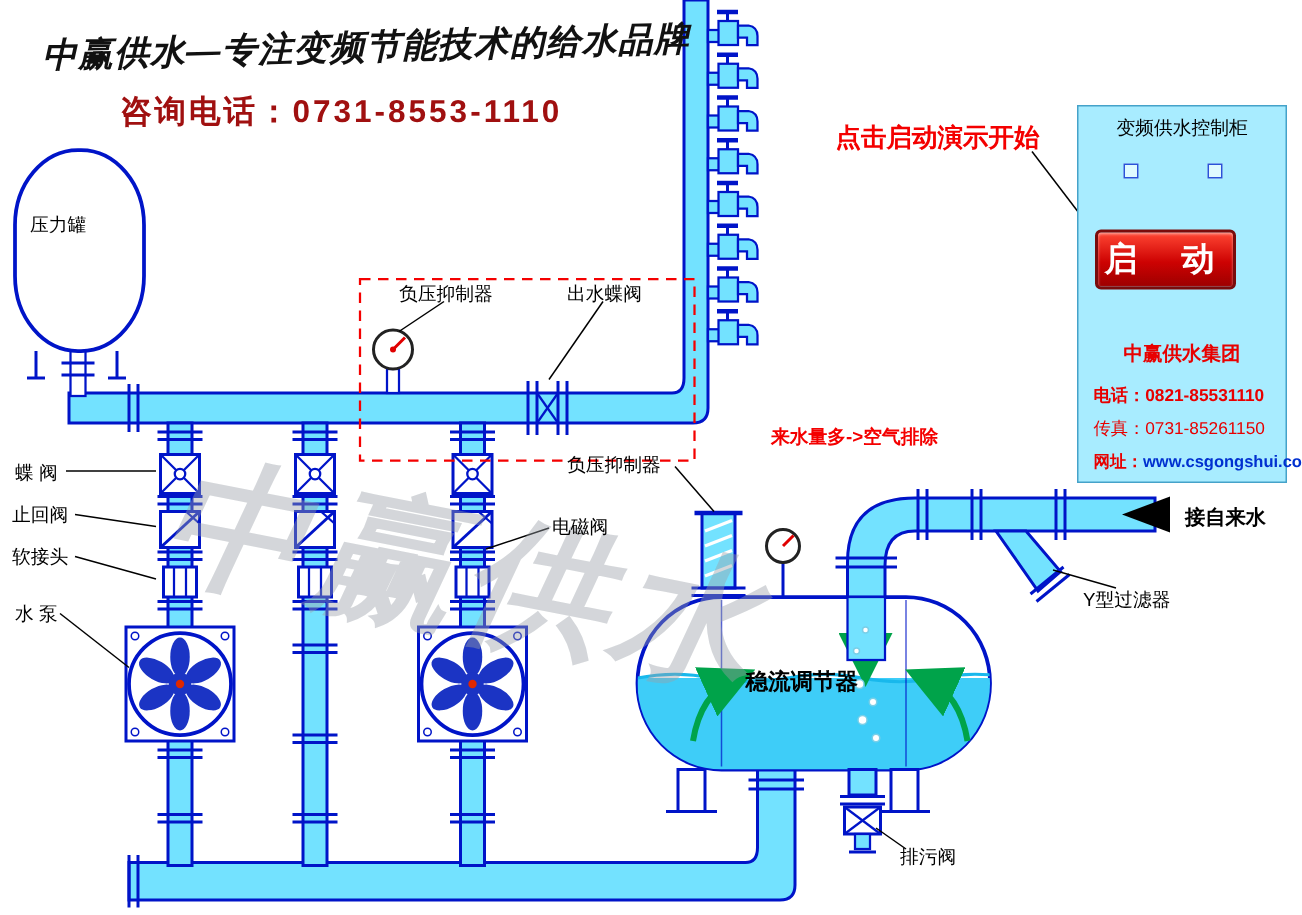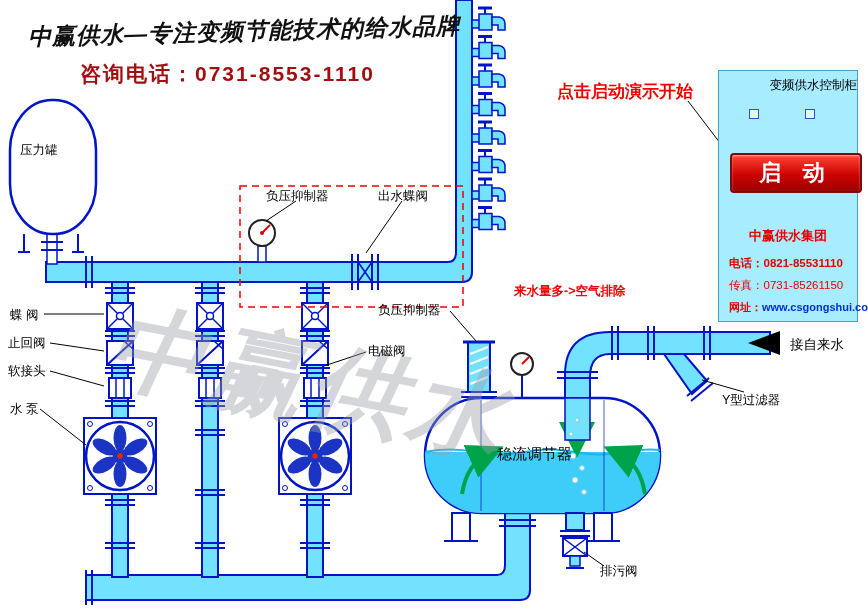--- a/index.html
+++ b/index.html
@@ -9,36 +9,36 @@
   svg.diagram{position:absolute;left:0;top:0;z-index:1}
   
   .slogan{position:absolute;left:28px;top:16px;font-size:23px;font-weight:900;font-style:italic;
           color:#111;letter-spacing:1px;transform:rotate(-1.5deg);z-index:3;white-space:nowrap}
   .hotline{position:absolute;left:80px;top:60px;font-size:21px;font-weight:900;
           color:#a01010;letter-spacing:2px;z-index:3;white-space:nowrap}
   .hint{position:absolute;left:557px;top:80px;font-size:17px;font-weight:bold;color:#f40000;z-index:3;white-space:nowrap}
   
   .panel{position:absolute;left:718px;top:70px;width:140px;height:252px;background:#a8ecff;
          border:1px solid #45a2c9;z-index:3}
-  .panel-title{position:absolute;top:6px;width:100%;text-align:right;font-size:12.5px;color:#000}
+  .panel-title{position:absolute;top:6px;width:100%;text-align:center;font-size:12.5px;color:#000}
   .ind{position:absolute;top:38px;width:10px;height:10px;background:#dffaff;border:1.5px solid #2b52d8}
   .ind1{left:30px}.ind2{left:86px}
-  .start-btn{position:absolute;left:11px;top:82px;width:132px;height:40px;
+  .start-btn{position:absolute;left:11px;top:82px;width:94px;height:40px;
          background:linear-gradient(#ff4633,#cd0202 55%,#9d0000);border:2px solid #7a0c0c;border-radius:4px;
          color:#fff;font-size:22px;font-weight:bold;letter-spacing:8px;text-align:center;cursor:pointer;
-         font-family:Liberation Serif, serif;box-shadow:inset 0 1px 2px rgba(255,255,255,.55)}
+         font-family:Liberation Mono, monospace;box-shadow:inset 0 1px 2px rgba(255,255,255,.55)}
   .company{position:absolute;top:156px;width:100%;text-align:center;color:#e80000;font-size:13px;font-weight:bold}
   .tel{position:absolute;left:10px;top:185px;color:#e80000;font-size:11.5px;font-weight:bold}
   .fax{position:absolute;left:10px;top:207px;color:#e80000;font-size:11.5px;font-weight:normal}
   .site{position:absolute;left:10px;top:229px;font-size:11px;font-weight:bold;white-space:nowrap}
   .site .l{color:#e80000}.site .u{color:#0030d0}
   
   .lbl{position:absolute;font-size:12.5px;color:#000;z-index:3;white-space:nowrap}
   .lbl.red{color:#f40000;font-weight:bold}
-  .lbl.bold{font-weight:normal}
+  .lbl.bold{font-weight:bold}
   
   .watermark{position:absolute;left:122px;top:282px;font-size:96px;font-weight:bold;font-style:italic;
          color:#9aa0a8;opacity:.42;letter-spacing:6px;transform:rotate(11deg);transform-origin:0 0;
          z-index:2;white-space:nowrap;pointer-events:none}
 </style>
 </head>
 <body>
 
 <div id="stage">
 

